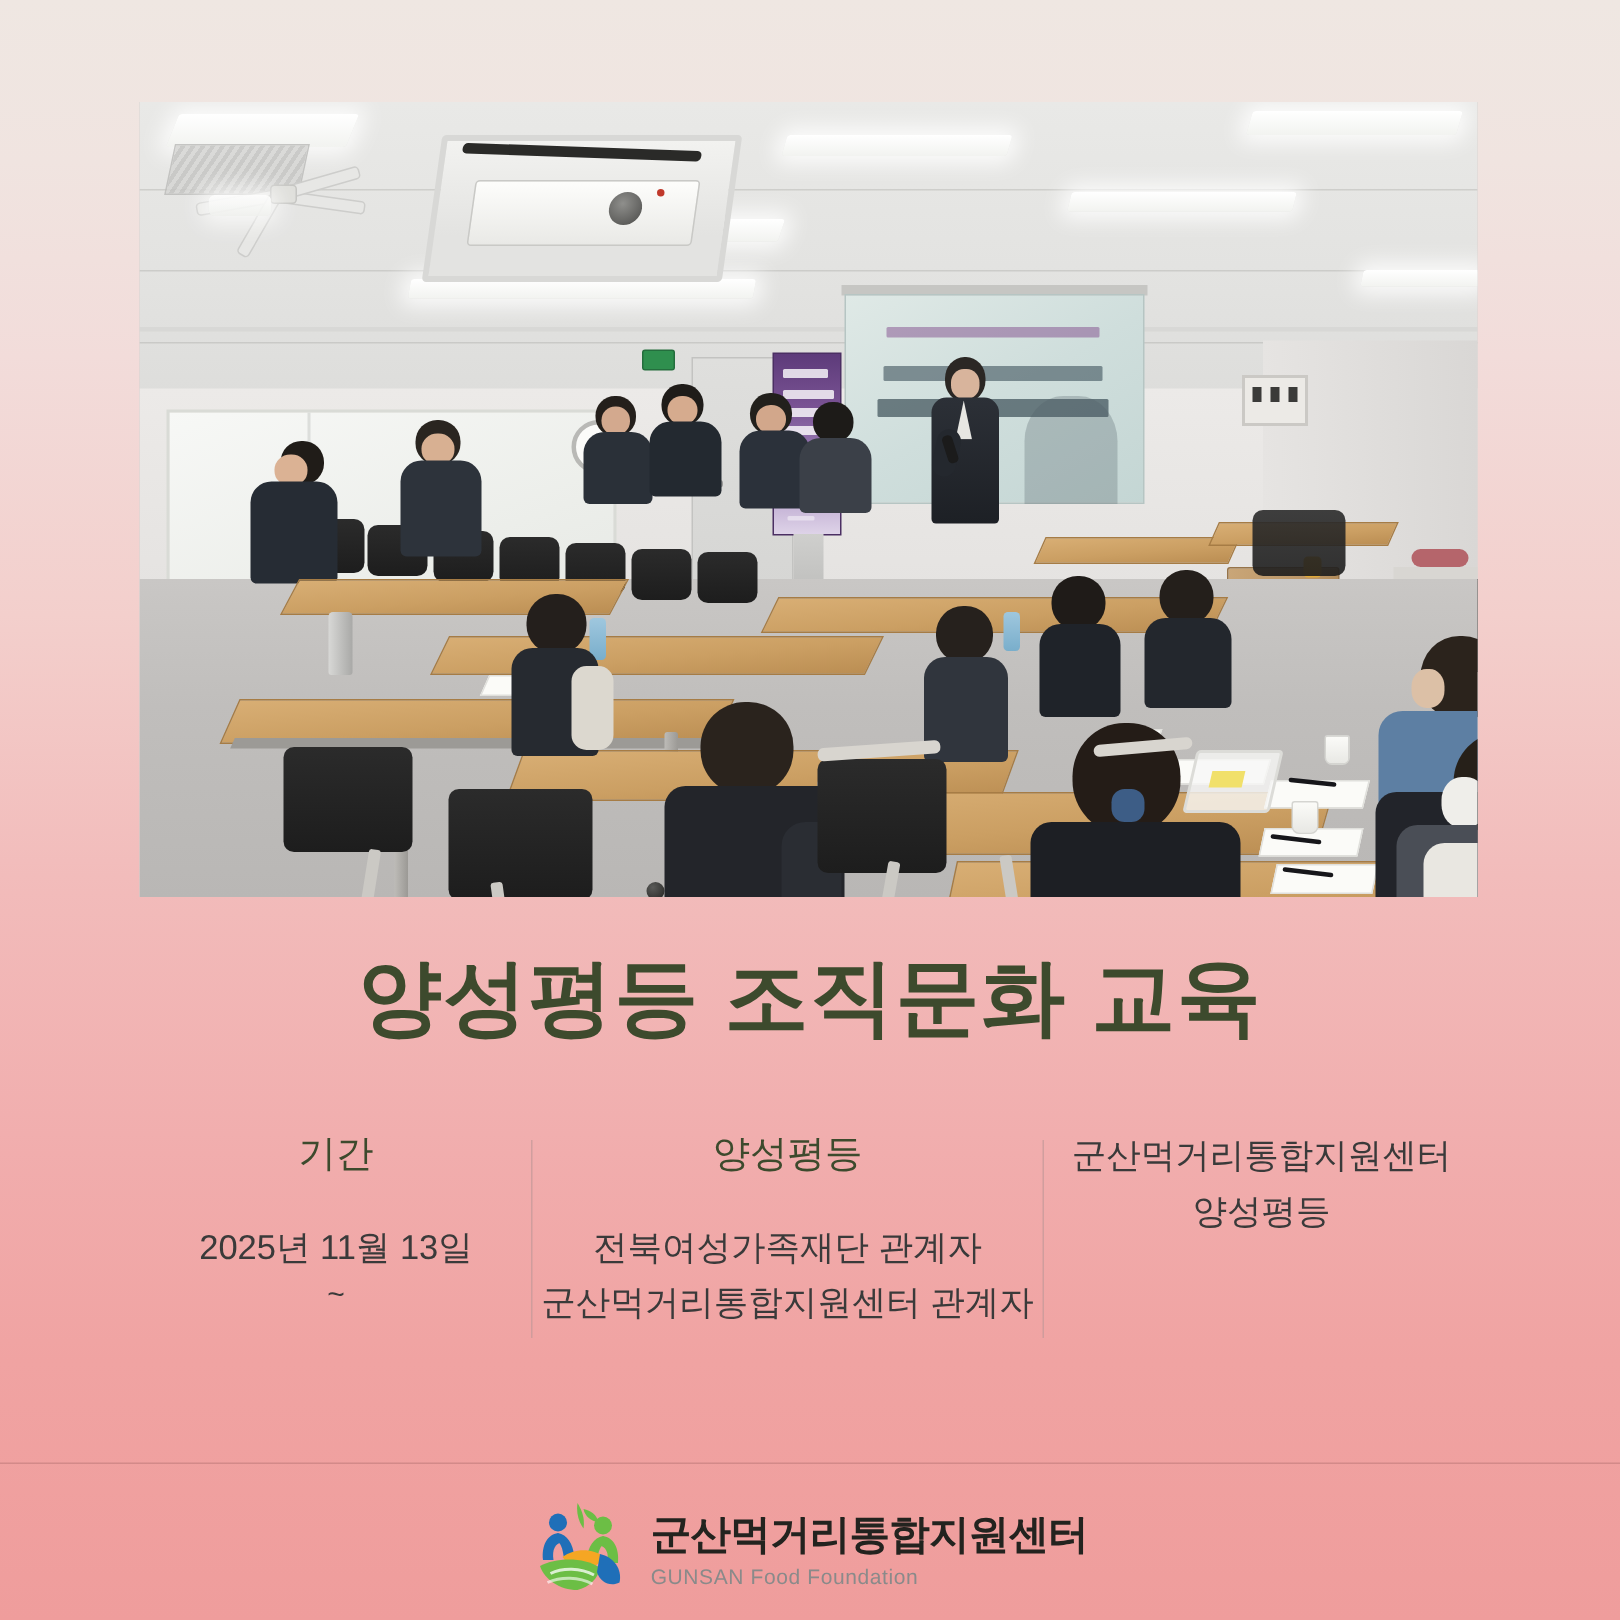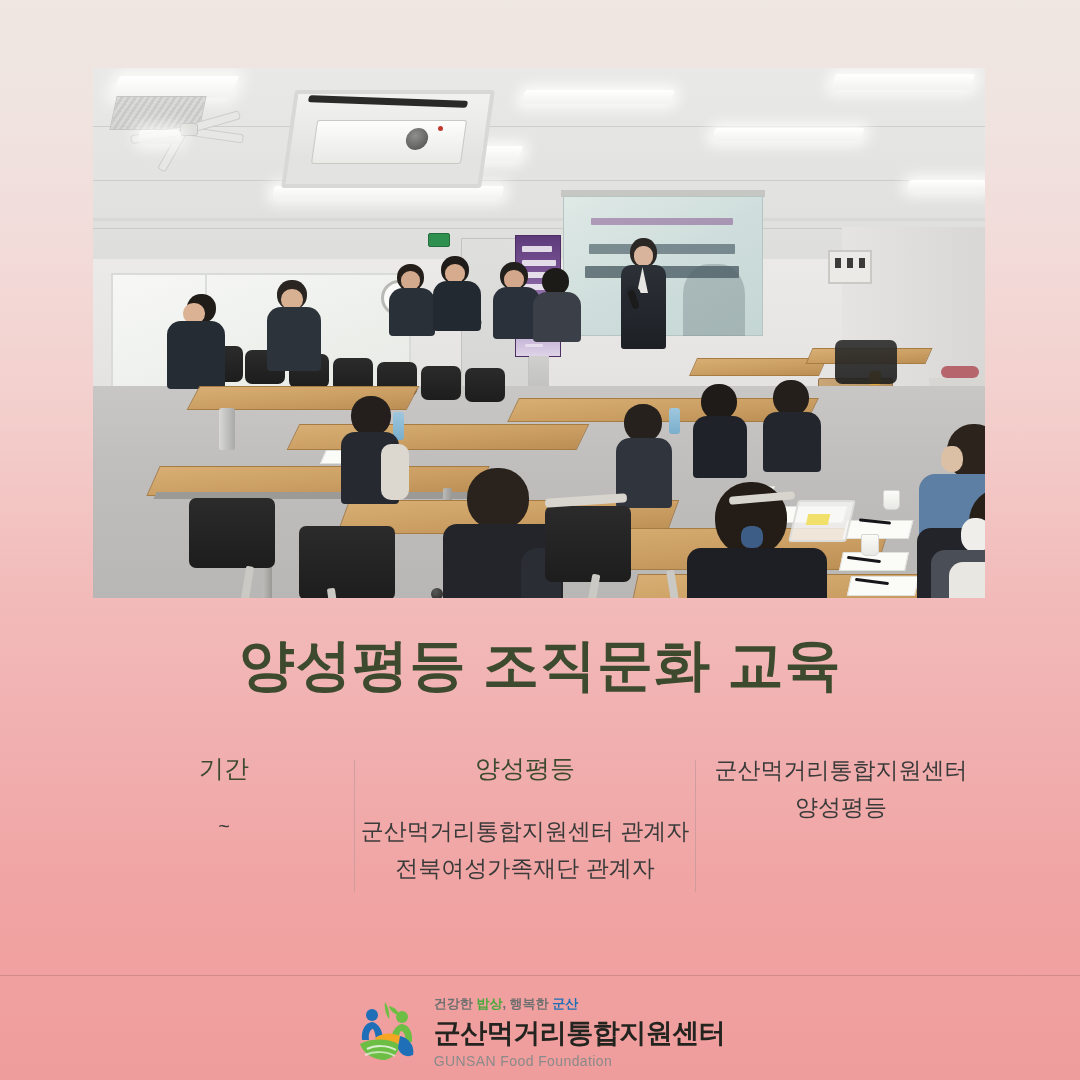--- a/index.html
+++ b/index.html
@@ -420,31 +420,32 @@
   </div>
 </div>
 
 <h1 class="title">양성평등 조직문화 교육</h1>
 
 <div class="cols">
 
   <div class="col col-a">
     <div class="col-head">기간</div>
     <div class="col-body">
+      <div>2025년 11월 13일</div>
       <div class="tilde">~</div>
     </div>
   </div>
 
   <div class="vdiv"></div>
 
   <div class="col col-b">
     <div class="col-head">양성평등</div>
     <div class="col-body">
+      <div>전북여성가족재단 관계자</div>
       <div>군산먹거리통합지원센터 관계자</div>
-      <div>전북여성가족재단 관계자</div>
     </div>
   </div>
 
   <div class="vdiv"></div>
 
   <div class="col col-c">
     <div class="col-body">
       <div>군산먹거리통합지원센터</div>
       <div>양성평등</div>
     </div>
@@ -466,19 +467,16 @@
       <path d="M47 24 C41 25, 37 31, 36 40 L43 41 C44 34, 45 30, 49 29 Z" fill="#6cbe45"></path>
       <path d="M20 38 C28 32, 40 32, 48 38 C44 44, 38 46, 33 46 C28 46, 24 43, 20 38 Z" fill="#f5a623"></path>
       <path d="M5 44 C16 38, 34 38, 45 45 C44 52, 38 58, 30 60 C18 60, 8 53, 5 44 Z" fill="#6cbe45"></path>
       <path d="M12 49 C20 45, 32 45, 41 50" stroke="#ffffff" stroke-width="2" fill="none" opacity=".75"></path>
       <path d="M10 55 C19 51, 31 51, 40 56" stroke="#ffffff" stroke-width="2" fill="none" opacity=".6"></path>
       <path d="M45 36 C54 38, 60 46, 58 55 C52 58, 45 55, 43 48 Z" fill="#1f6fb8"></path>
     </svg>
   </div>
 
   <div class="logo-text">
-    <div class="tagline">
-      <span>건강한 </span><b class="g">밥상</b><span>, 행복한 </span><b class="bl">군산</b>
-    </div>
     <div class="brand">군산먹거리통합지원센터</div>
     <div class="brand-en">GUNSAN Food Foundation</div>
   </div>
 </div>
 
 </body></html>

